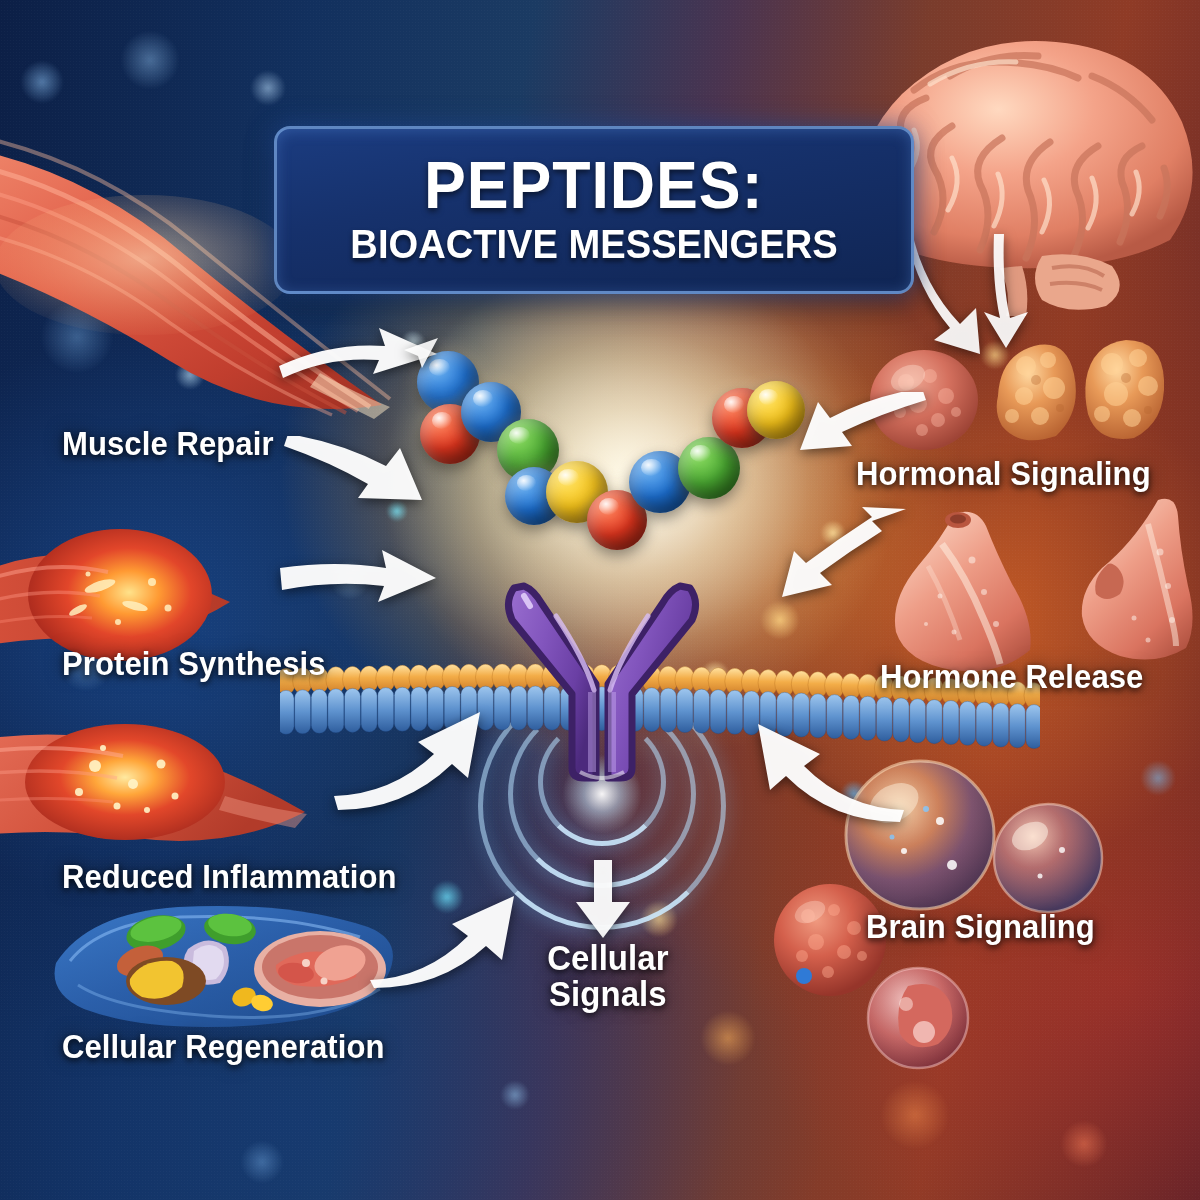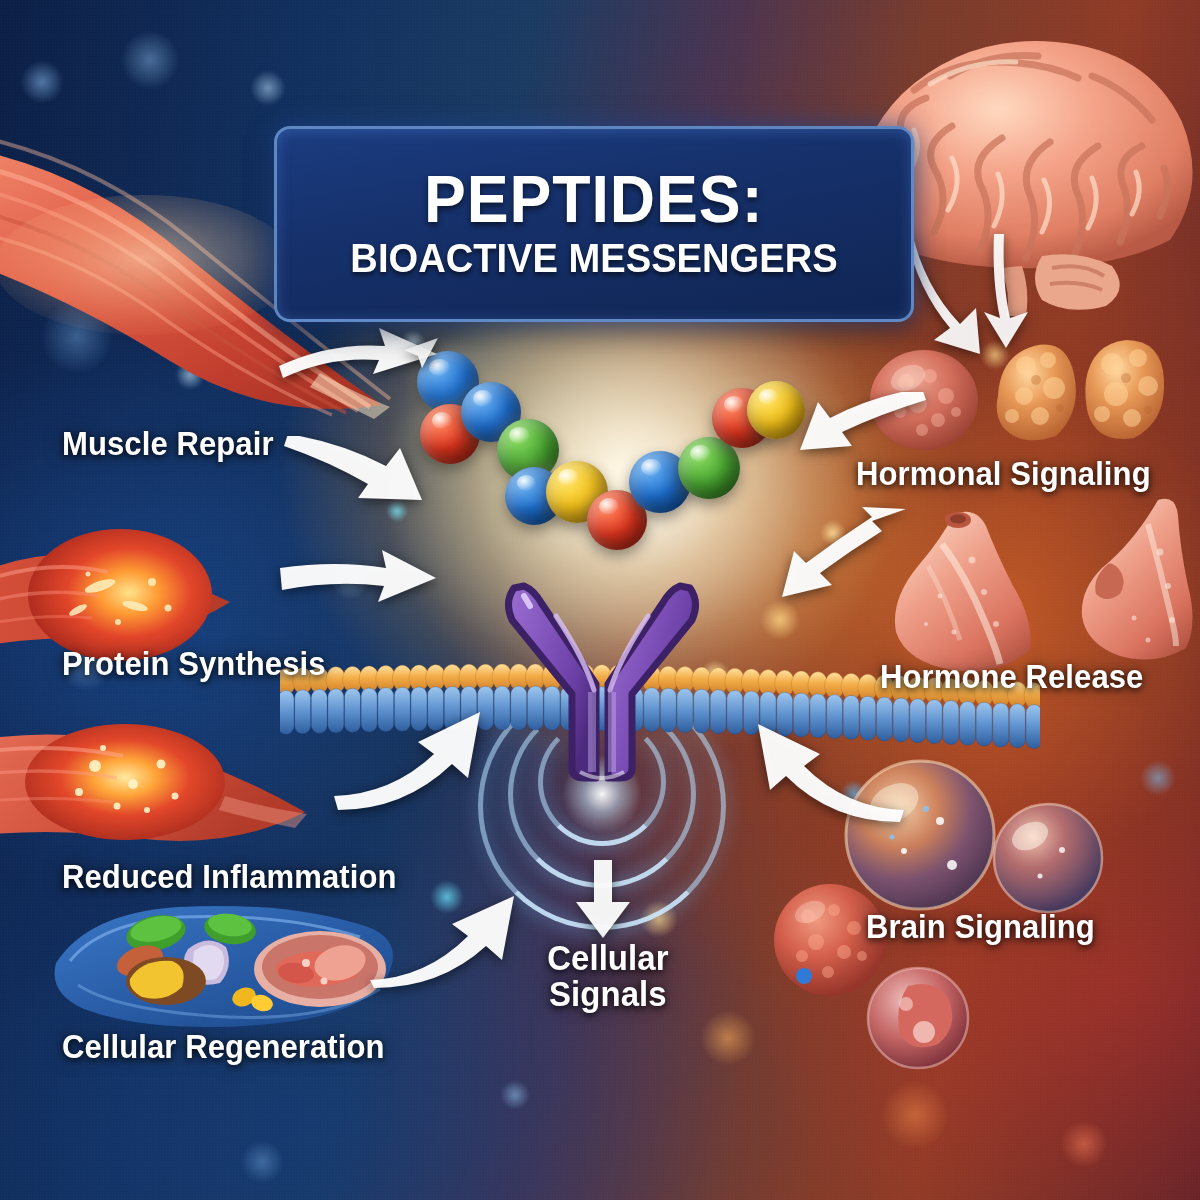--- a/index.html
+++ b/index.html
@@ -15,21 +15,21 @@
       radial-gradient(ellipse 700px 500px at 300px 1120px, rgba(20,58,120,.6) 0%, rgba(10,24,58,0) 75%),
       linear-gradient(100deg,#0c1f46 0%, #12305e 22%, #1b3b63 38%, #4a3450 52%, #7a3c2c 66%, #8f3b26 80%, #5e2228 100%);
   }
   .noise{position:absolute;inset:0;pointer-events:none;
     background-image:radial-gradient(rgba(255,255,255,.05) 1px, transparent 1px);
     background-size:3px 3px;opacity:.5;}
   
   .bokeh{position:absolute;border-radius:50%;pointer-events:none;filter:blur(1px);}
   
   #title-banner{
-    position:absolute;left:274px;top:126px;width:640px;height:196px;border-radius:16px;
+    position:absolute;left:274px;top:126px;width:640px;height:168px;border-radius:16px;
     background:linear-gradient(170deg,#1b3c80 0%, #16316c 38%, #102553 100%);
     border:3px solid rgba(120,165,225,.75);
     box-shadow:0 0 26px rgba(40,90,180,.55), inset 0 2px 14px rgba(90,140,220,.35), 0 10px 30px rgba(0,0,0,.45);
     display:flex;flex-direction:column;align-items:center;justify-content:center;
     text-align:center;z-index:30;
   }
   #title-main{color:#fff;font-size:66px;font-weight:bold;letter-spacing:1px;line-height:.96;
     text-shadow:0 3px 7px rgba(0,0,0,.6);transform:scaleX(.95);}
   #title-sub{color:#fff;font-size:41px;font-weight:bold;line-height:1.05;margin-top:6px;
     text-shadow:0 3px 6px rgba(0,0,0,.6);transform:scaleX(.93);}

